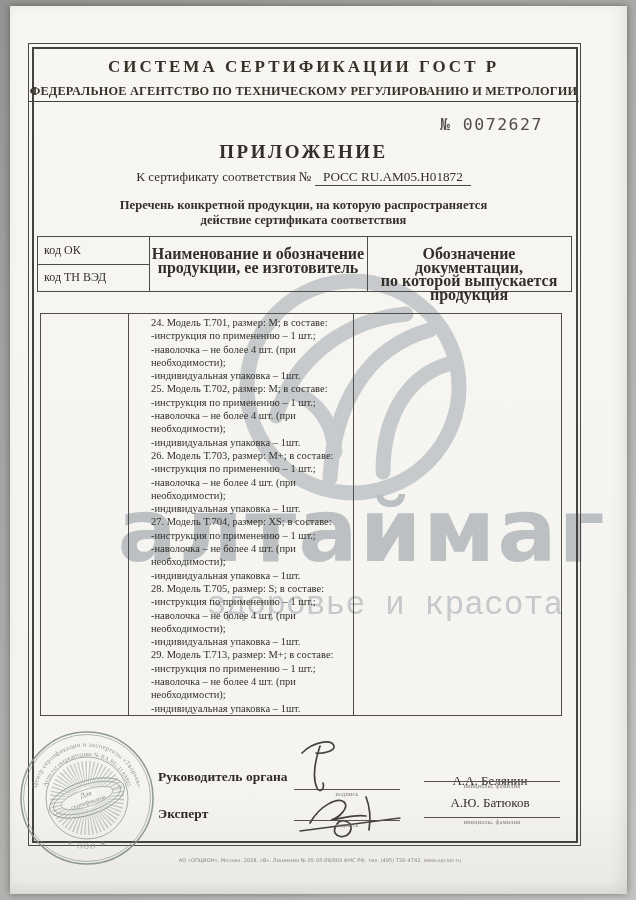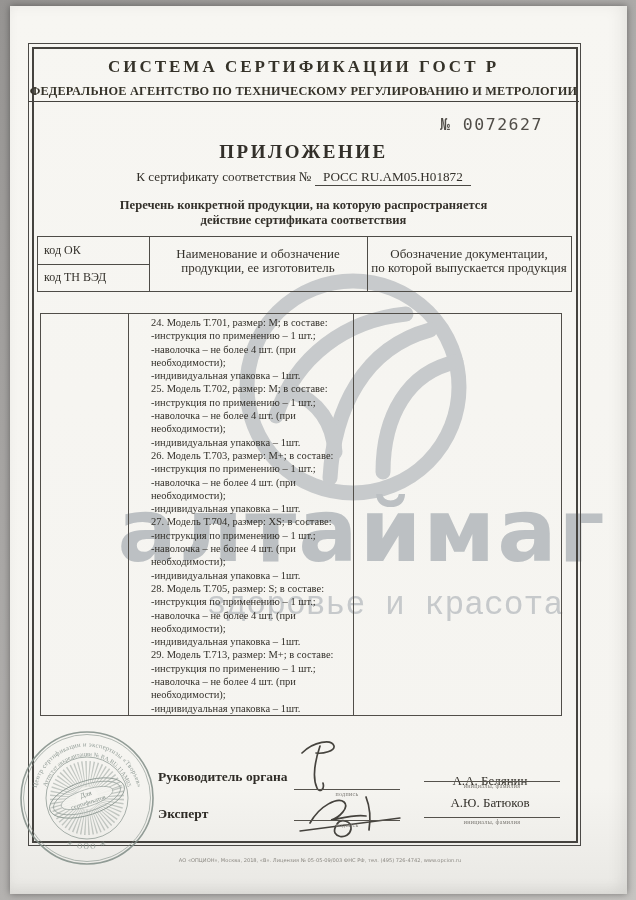--- a/index.html
+++ b/index.html
@@ -23,21 +23,21 @@
   .title{left:28px;top:141px;width:551px;font-weight:bold;font-size:19px;letter-spacing:2.5px;color:#33302a;}
   .certline{left:28px;top:169px;width:551px;font-size:13.2px;color:#33302a;}
   .certnum{border-bottom:1.1px solid #4a4843;padding:0 8px 1px 8px;}
   .sub{left:28px;width:551px;font-weight:bold;font-size:12.6px;color:#33302a;}
   
   .spec{left:37px;top:236px;width:533px;height:54px;border:1.4px solid #4e4c47;}
   .spec .v1{position:absolute;left:111px;top:0;height:100%;border-left:1.3px solid #4e4c47;}
   .spec .v2{position:absolute;left:329px;top:0;height:100%;border-left:1.3px solid #4e4c47;}
   .spec .hsplit{position:absolute;left:0;top:26.5px;width:111px;border-top:1.2px solid #4e4c47;}
   .spec .lbl{position:absolute;left:6px;font-size:12px;color:#33302a;}
-  .spec .colhead{position:absolute;top:10px;font-size:13px;font-weight:normal;line-height:13.5px;
+  .spec .colhead{position:absolute;top:10px;font-size:16px;font-weight:bold;line-height:13.5px;
                  text-align:center;color:#33302a;}
   
   .btable{left:40px;top:313px;width:520px;height:401px;border:1.5px solid #514e49;}
   .btable .v1{position:absolute;left:87px;top:0;height:100%;border-left:1.3px solid #514e49;}
   .btable .v2{position:absolute;left:312px;top:0;height:100%;border-left:1.3px solid #514e49;}
   .plist{left:131px;top:316px;width:219px;font-size:10.5px;line-height:13.3px;color:#33302a;margin-left:20px;}
   
   .wm-brand{left:30px;top:487px;width:576px;font-family:"DejaVu Sans",sans-serif;font-weight:bold;
             font-size:88px;letter-spacing:2px;color:#bcc0c3;line-height:1;margin-left:44px;}
   .wm-tag{left:205px;top:589px;width:360px;font-family:Liberation Mono, monospace;

